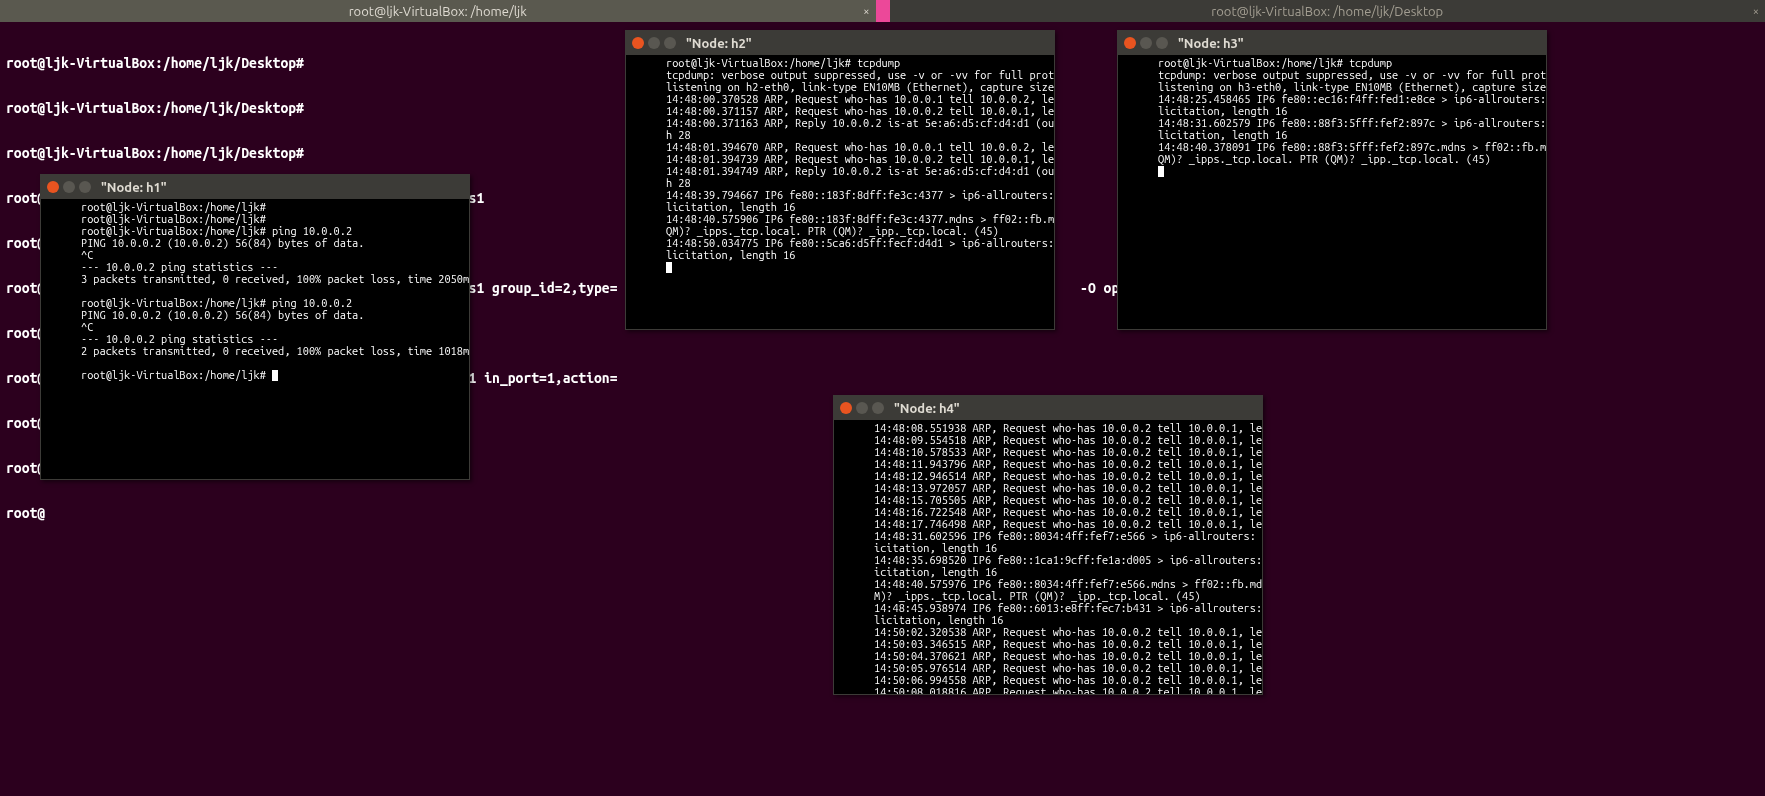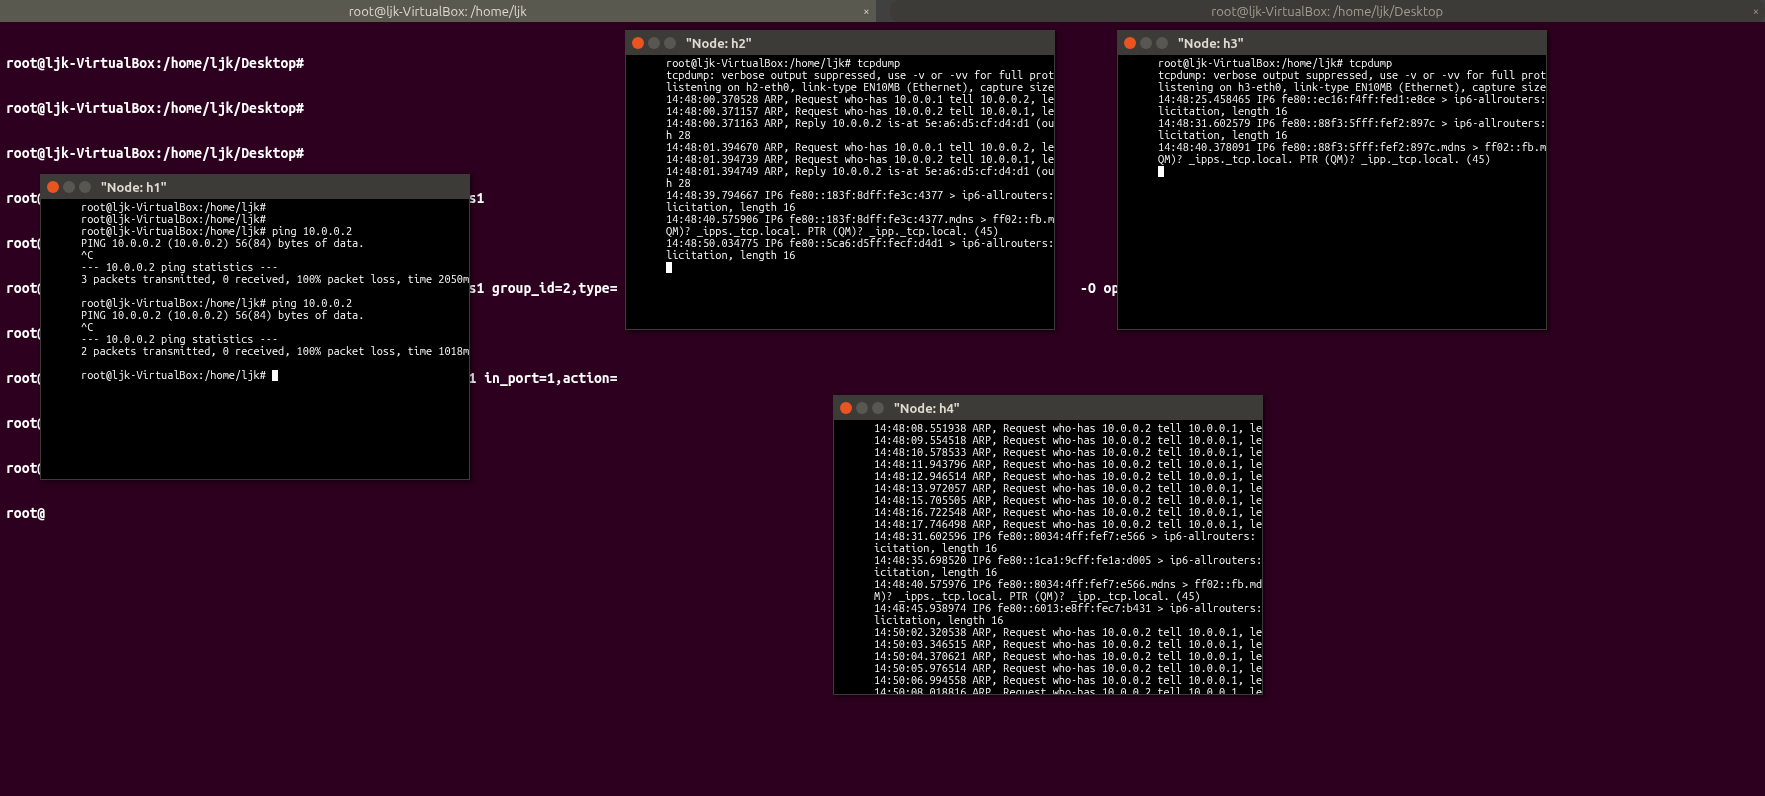--- a/index.html
+++ b/index.html
@@ -13,35 +13,35 @@
     overflow: hidden;
     color: #fff;
   }
   .desktop { position: absolute; inset: 0; }
 
   
   .tabbar {
     position: absolute;
     top: 0; left: 0; right: 0;
     height: 22px;
-    background: #404040;
+    background: #ec4899;
     display: flex;
     gap: 14px;
   }
   .tab {
     flex: 1;
     background: #5a594f;
     color: #dfdbd2;
     text-align: center;
     line-height: 22px;
     font-family: Ubuntu, sans-serif;
     font-size: 13px;
     position: relative;
   }
-  .tab.inactive { background: #3c3b37; color: #a39e92; border-radius: 9px; }
+  .tab.inactive { background: #3c3b37; color: #a39e92; }
   .tab .tab-close {
     position: absolute; right: 6px; top: 50%; transform: translateY(-50%);
     font-size: 11px;
   }
 
   
   .bg-term {
     position: absolute;
     top: 22px; left: 0; right: 0; bottom: 0;
     background: #2c001e;

